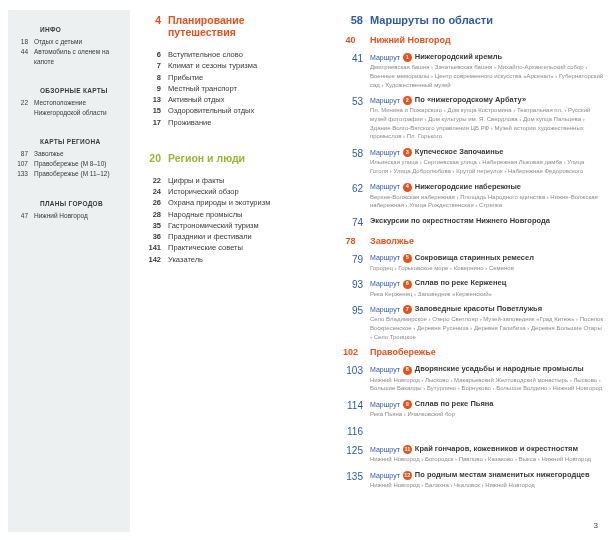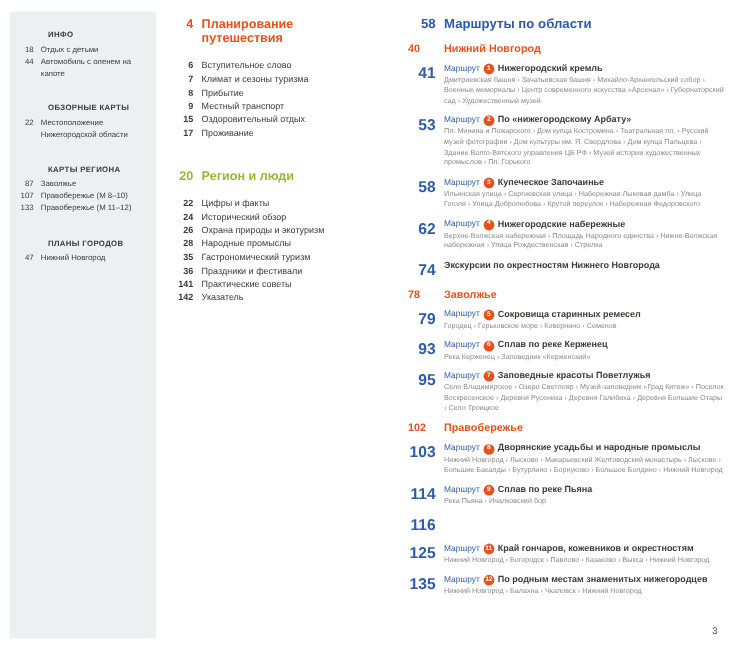--- a/index.html
+++ b/index.html
@@ -45,25 +45,25 @@
   .col-right { position:absolute; left:340px; top:14px; width:264px; }
   .r-main-head {
     display:flex; font-weight:bold; font-size:11px;
     color:var(--blue,#2d5ba9); margin-bottom:9px;
   }
   .r-main-head .num { width:30px; text-align:right; padding-right:7px; flex:none; }
   .sub-head {
     display:flex; font-weight:bold; font-size:9px;
     color:var(--orange,#e5521c); margin:4px 0 7px;
   }
-  .sub-head .num { width:30px; text-align:left; padding-right:9px; flex:none; }
+  .sub-head .num { width:30px; text-align:center; padding-right:9px; flex:none; }
   .route { display:flex; margin-bottom:6px; }
   .route .num {
     width:30px; text-align:right; padding-right:7px; flex:none;
-    font-size:13px; font-weight:bold; color:var(--blue,#2d5ba9); line-height:1.35;
+    font-size:10px; font-weight:normal; color:var(--blue,#2d5ba9); line-height:1.35;
   }
   .r-body { flex:1; min-width:0; }
   .r-title-line { display:flex; align-items:flex-end; line-height:1.35; }
   .r-word { font-size:7px; color:var(--blue,#2d5ba9); margin-right:3px; flex:none; }
   .r-badge {
     flex:none; width:9px; height:9px; border-radius:50%;
     background:var(--orange,#e5521c); color:#fff;
     font-size:5.5px; font-weight:bold;
     display:inline-flex; align-items:center; justify-content:center;
     margin-right:3px;
@@ -137,20 +137,24 @@
           <span class="num">7</span>
           <span class="lbl">Климат и сезоны туризма</span>
         </div>
         <div class="m-row">
           <span class="num">8</span>
           <span class="lbl">Прибытие</span>
         </div>
         <div class="m-row">
           <span class="num">9</span>
           <span class="lbl">Местный транспорт</span>
+        </div>
+        <div class="m-row">
+          <span class="num">13</span>
+          <span class="lbl">Активный отдых</span>
         </div>
         <div class="m-row">
           <span class="num">15</span>
           <span class="lbl">Оздоровительный отдых</span>
         </div>
         <div class="m-row">
           <span class="num">17</span>
           <span class="lbl">Проживание</span>
         </div>
       </div>

